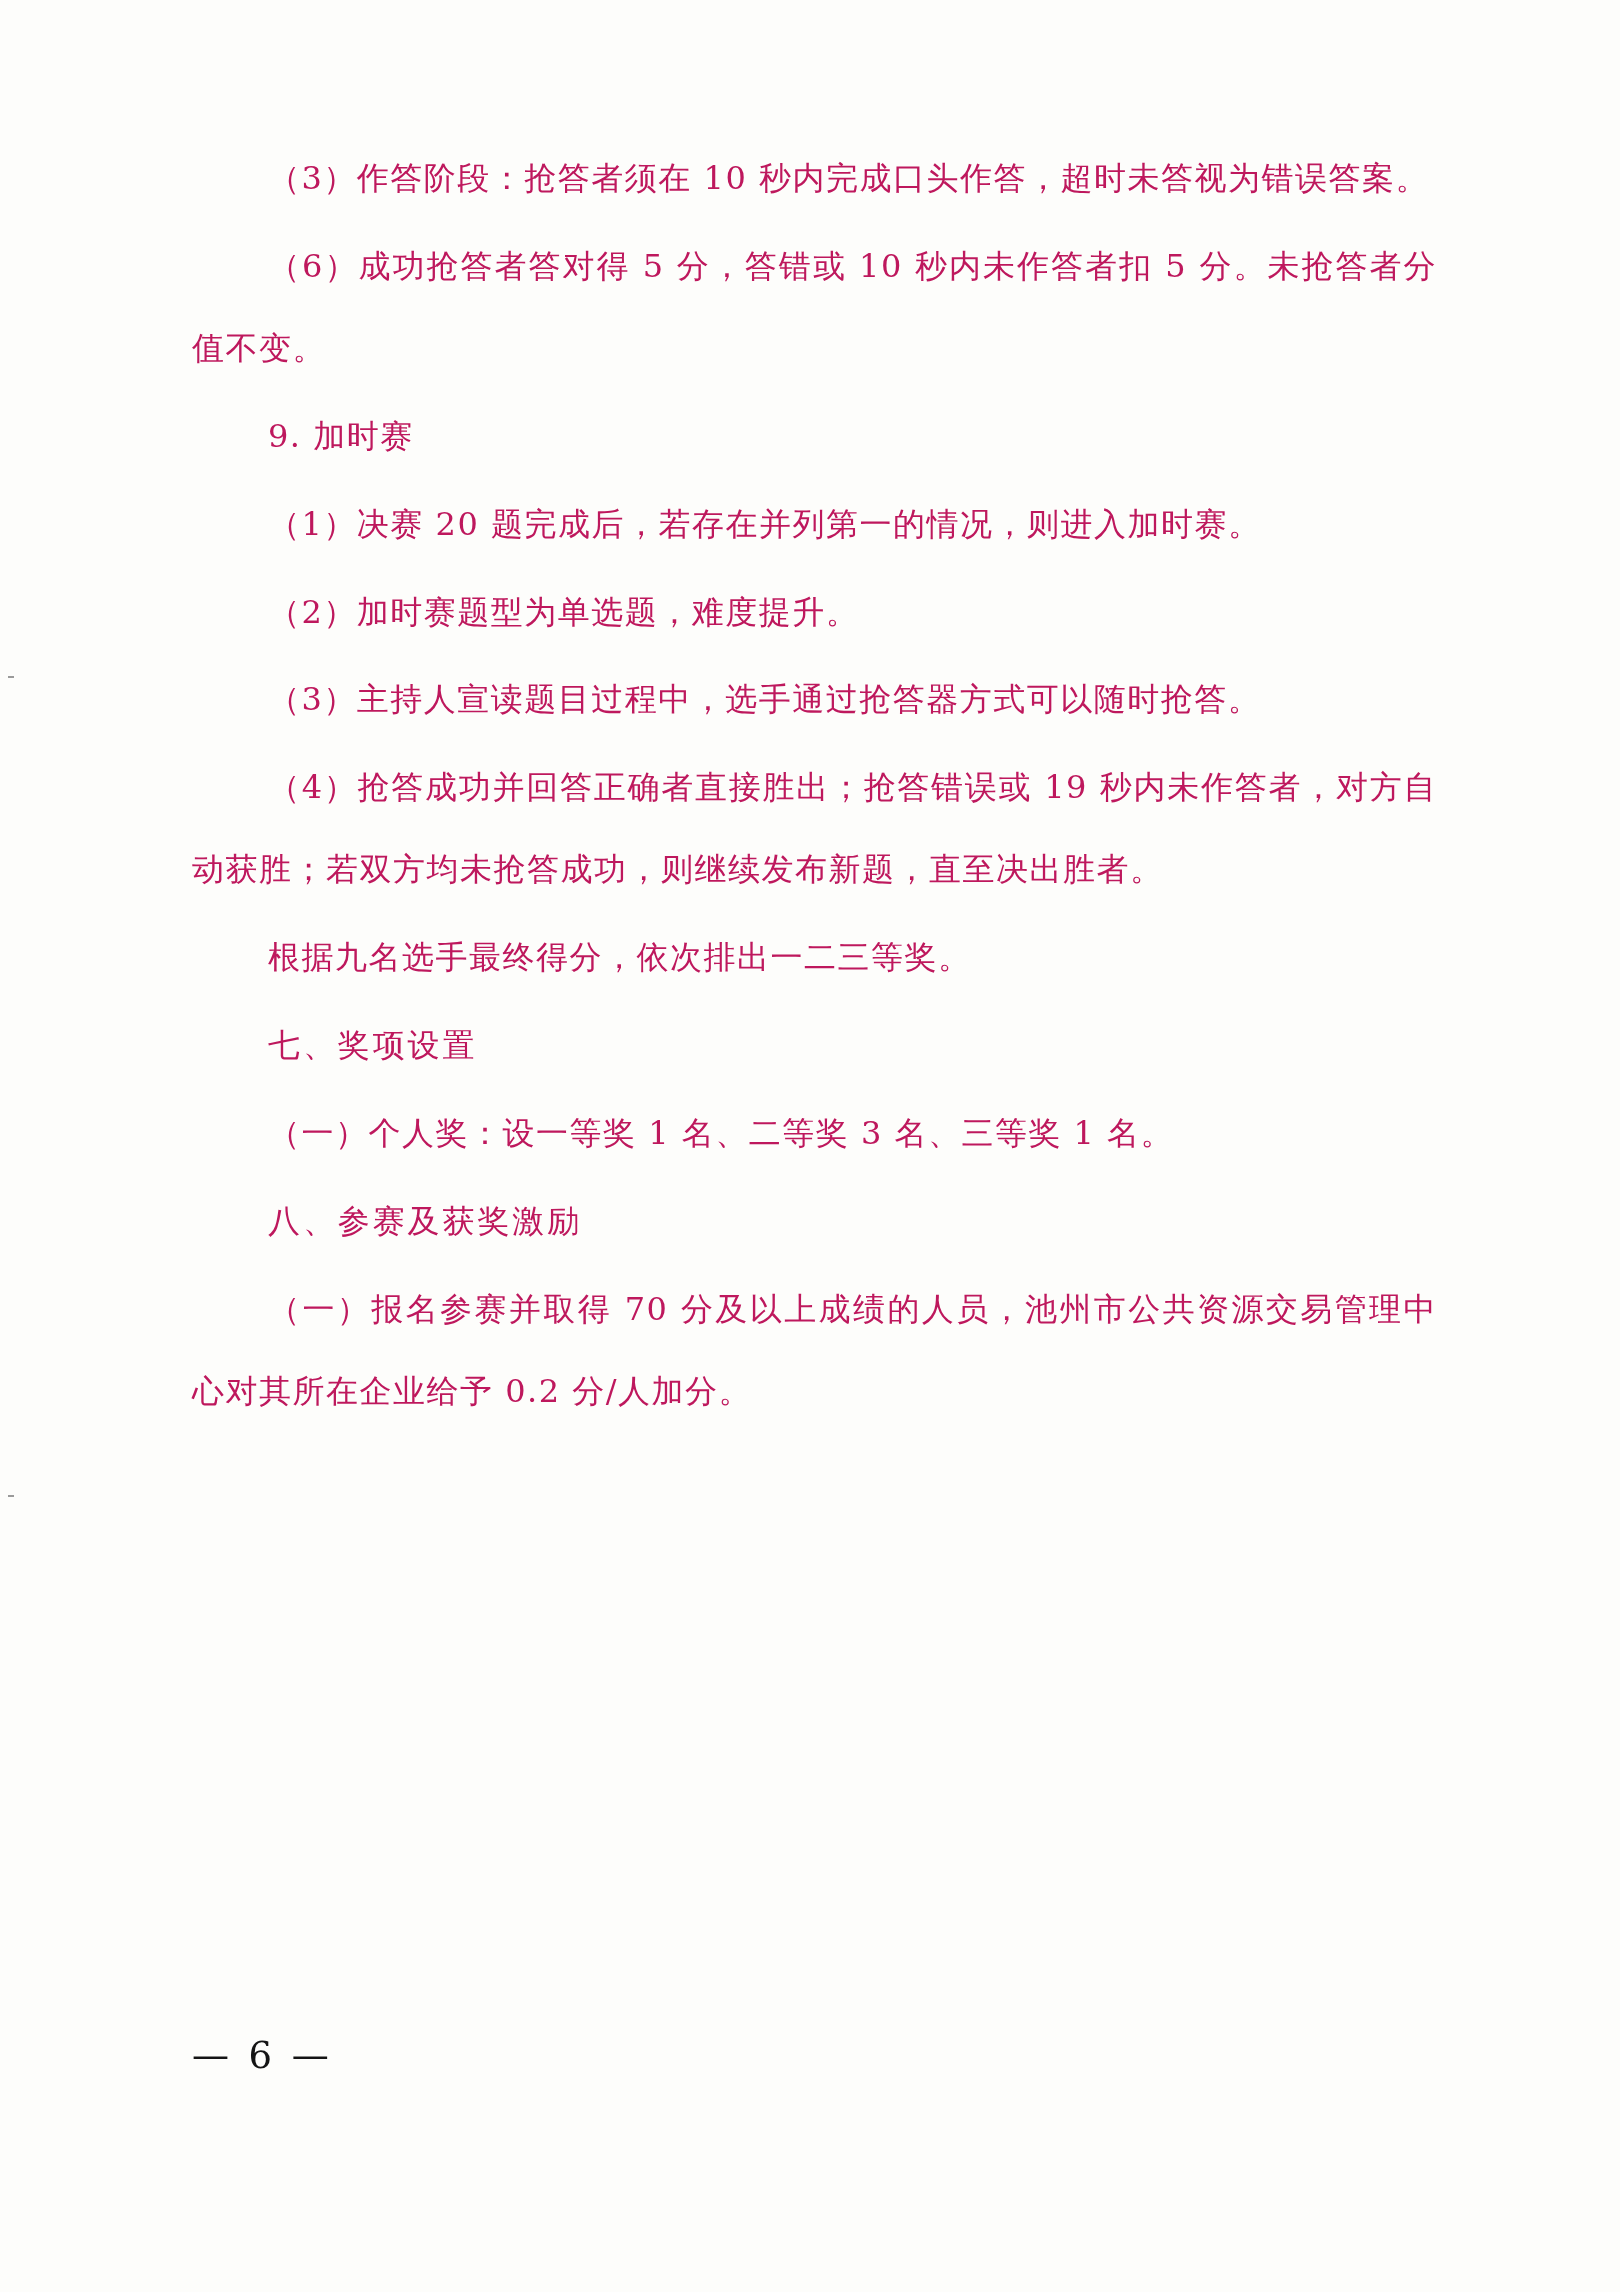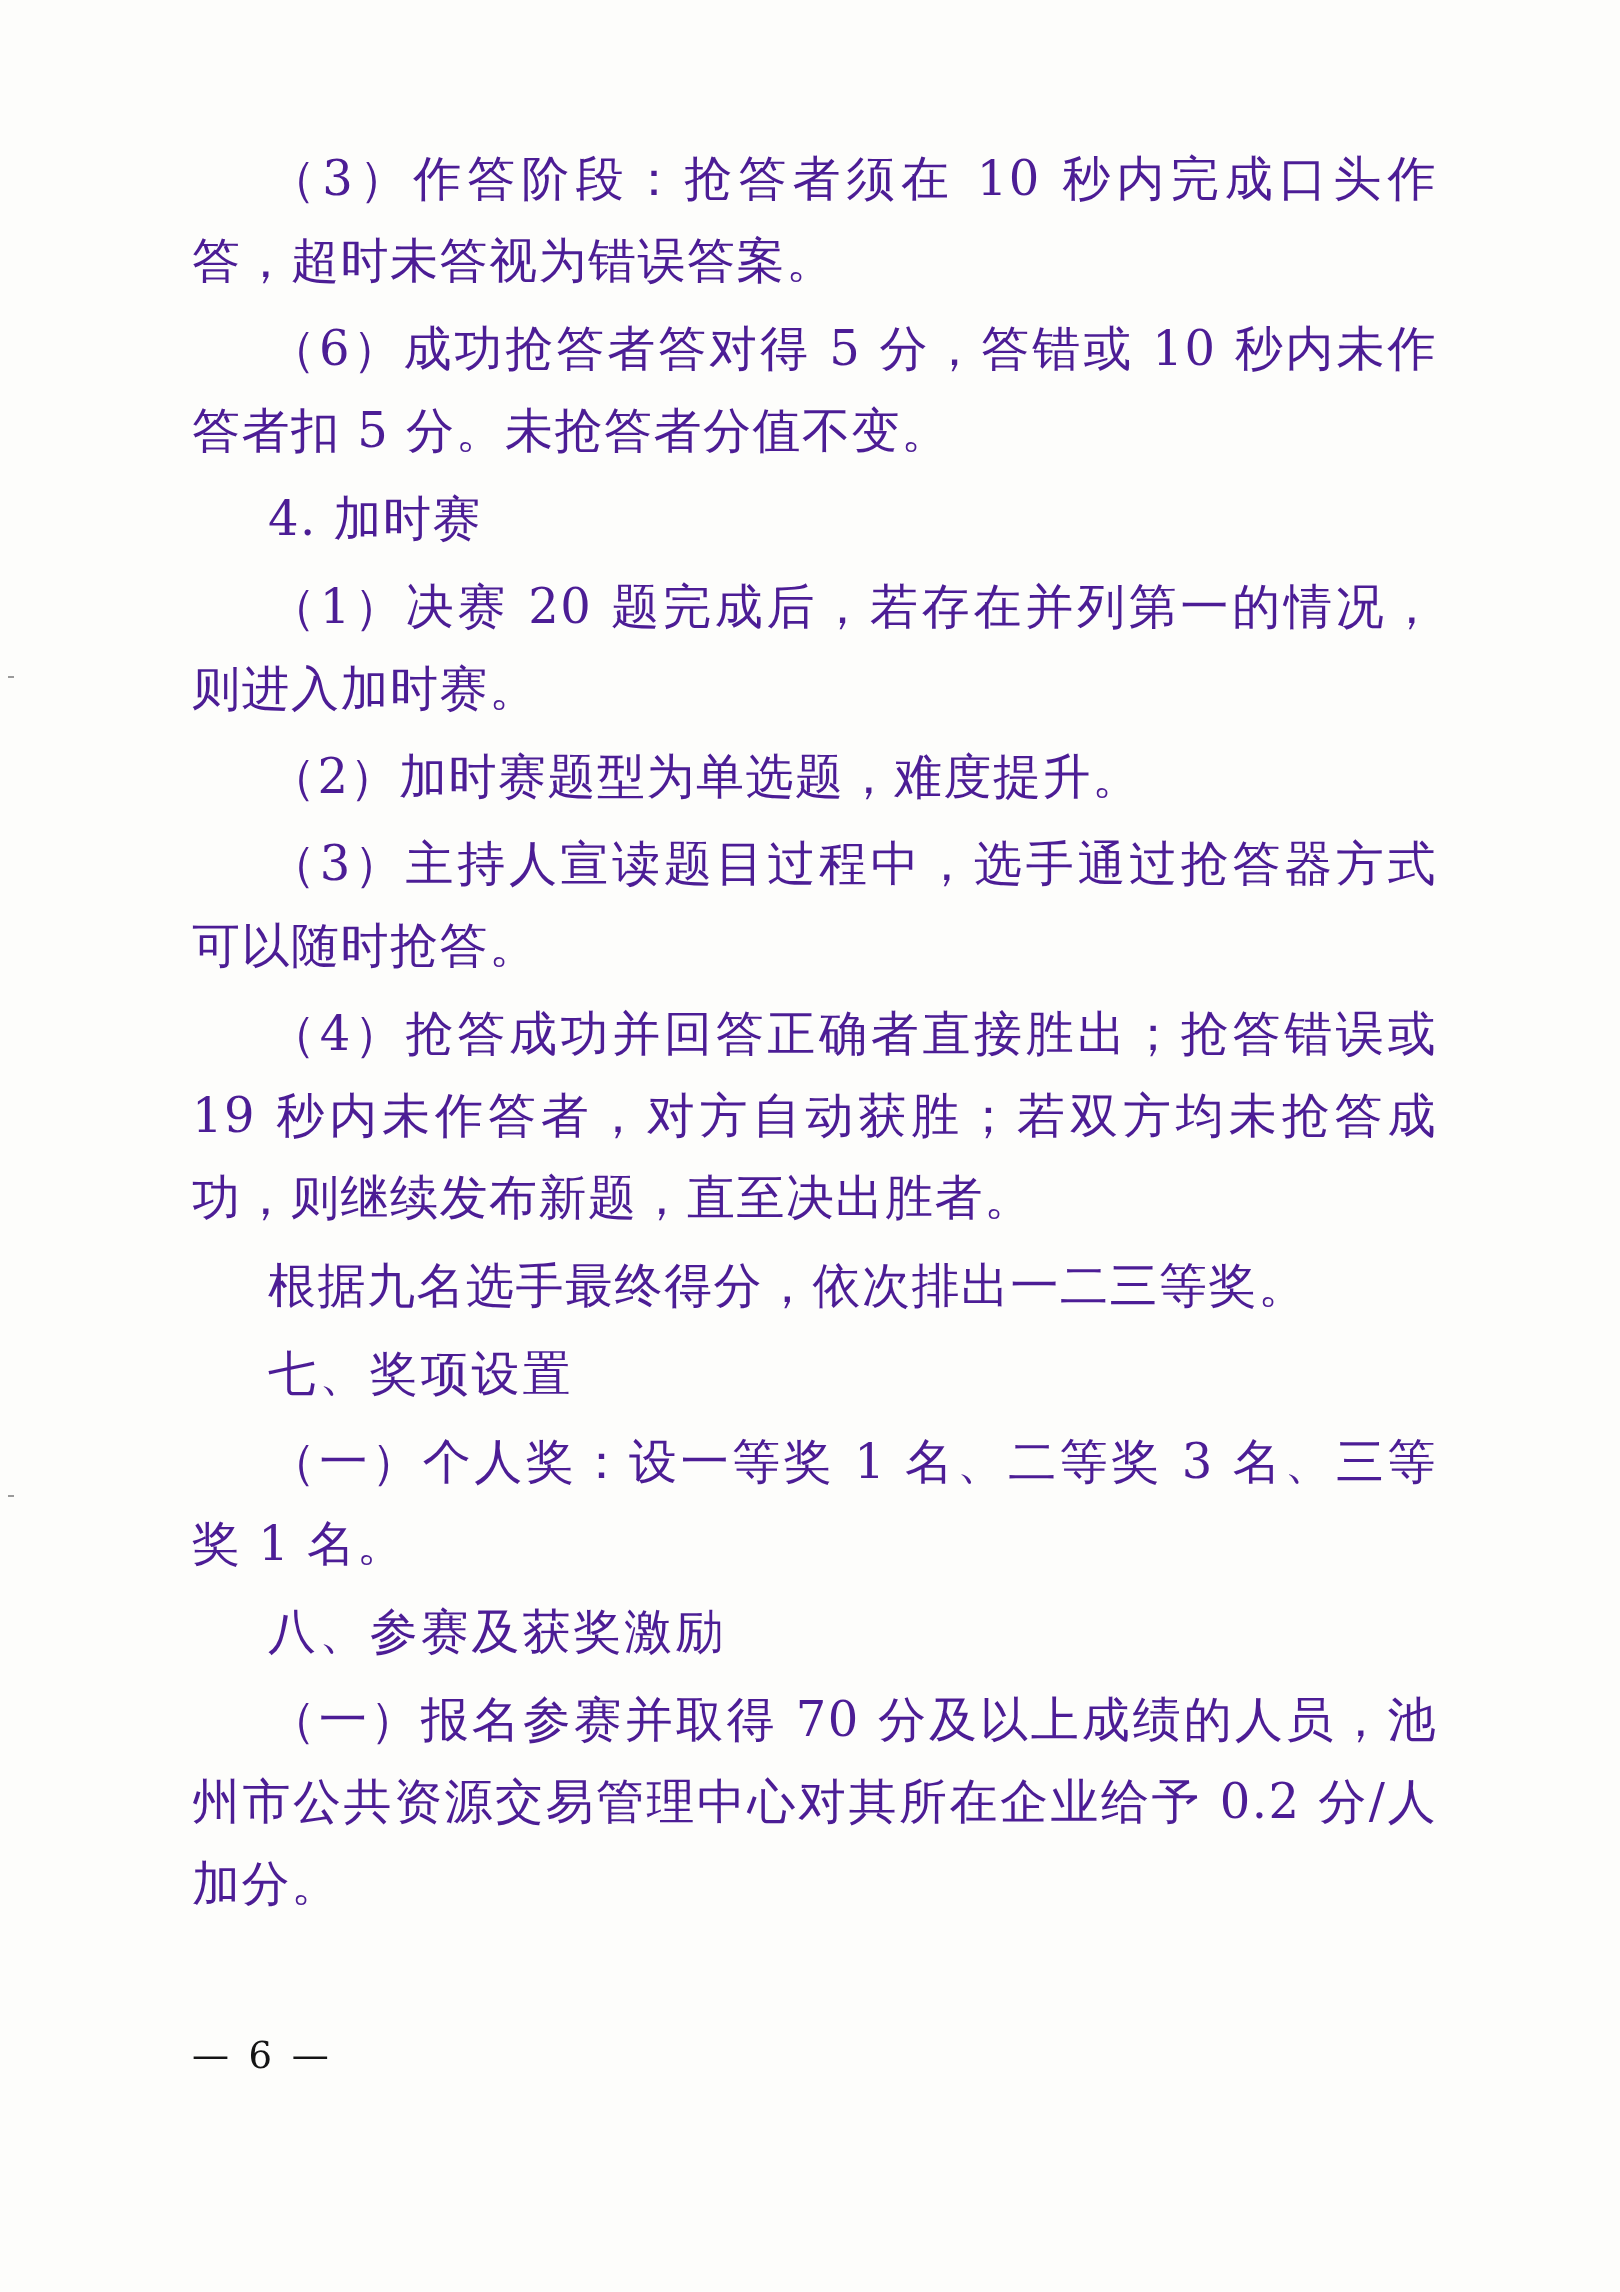--- a/index.html
+++ b/index.html
@@ -17,26 +17,26 @@
     color: #111111;
   }
   .content {
     position: absolute;
     left: 192px;
     top: 137px;
     width: 1245px;
   }
   p {
     margin: 0 0 5.9px 0;
-    font-size: 48px;
+    font-size: 32px;
     line-height: 82px;
     letter-spacing: 1.5px;
     text-align: justify;
     text-justify: inter-ideograph;
-    color: #4c1d95;
+    color: #be185d;
   }
   p.indent {
     text-indent: 76px;
   }
   p.heading {
     font-weight: normal;
     text-indent: 76px;
     letter-spacing: 2.9px;
   }
   .pagenum {
@@ -60,21 +60,21 @@
 <body>
 
 <div class="page">
 
   <div class="edge-mark m1"></div>
   <div class="edge-mark m2"></div>
 
   <div class="content">
     <p class="indent">（3）作答阶段：抢答者须在 10 秒内完成口头作答，超时未答视为错误答案。</p>
     <p class="indent">（6）成功抢答者答对得 5 分，答错或 10 秒内未作答者扣 5 分。未抢答者分值不变。</p>
-    <p class="indent">4. 加时赛</p>
+    <p class="indent">9. 加时赛</p>
     <p class="indent">（1）决赛 20 题完成后，若存在并列第一的情况，则进入加时赛。</p>
     <p class="indent">（2）加时赛题型为单选题，难度提升。</p>
     <p class="indent">（3）主持人宣读题目过程中，选手通过抢答器方式可以随时抢答。</p>
     <p class="indent">（4）抢答成功并回答正确者直接胜出；抢答错误或 19 秒内未作答者，对方自动获胜；若双方均未抢答成功，则继续发布新题，直至决出胜者。</p>
     <p class="indent">根据九名选手最终得分，依次排出一二三等奖。</p>
     <p class="heading">七、奖项设置</p>
     <p class="indent">（一）个人奖：设一等奖 1 名、二等奖 3 名、三等奖 1 名。</p>
     <p class="heading">八、参赛及获奖激励</p>
     <p class="indent">（一）报名参赛并取得 70 分及以上成绩的人员，池州市公共资源交易管理中心对其所在企业给予 0.2 分/人加分。</p>
   </div>

